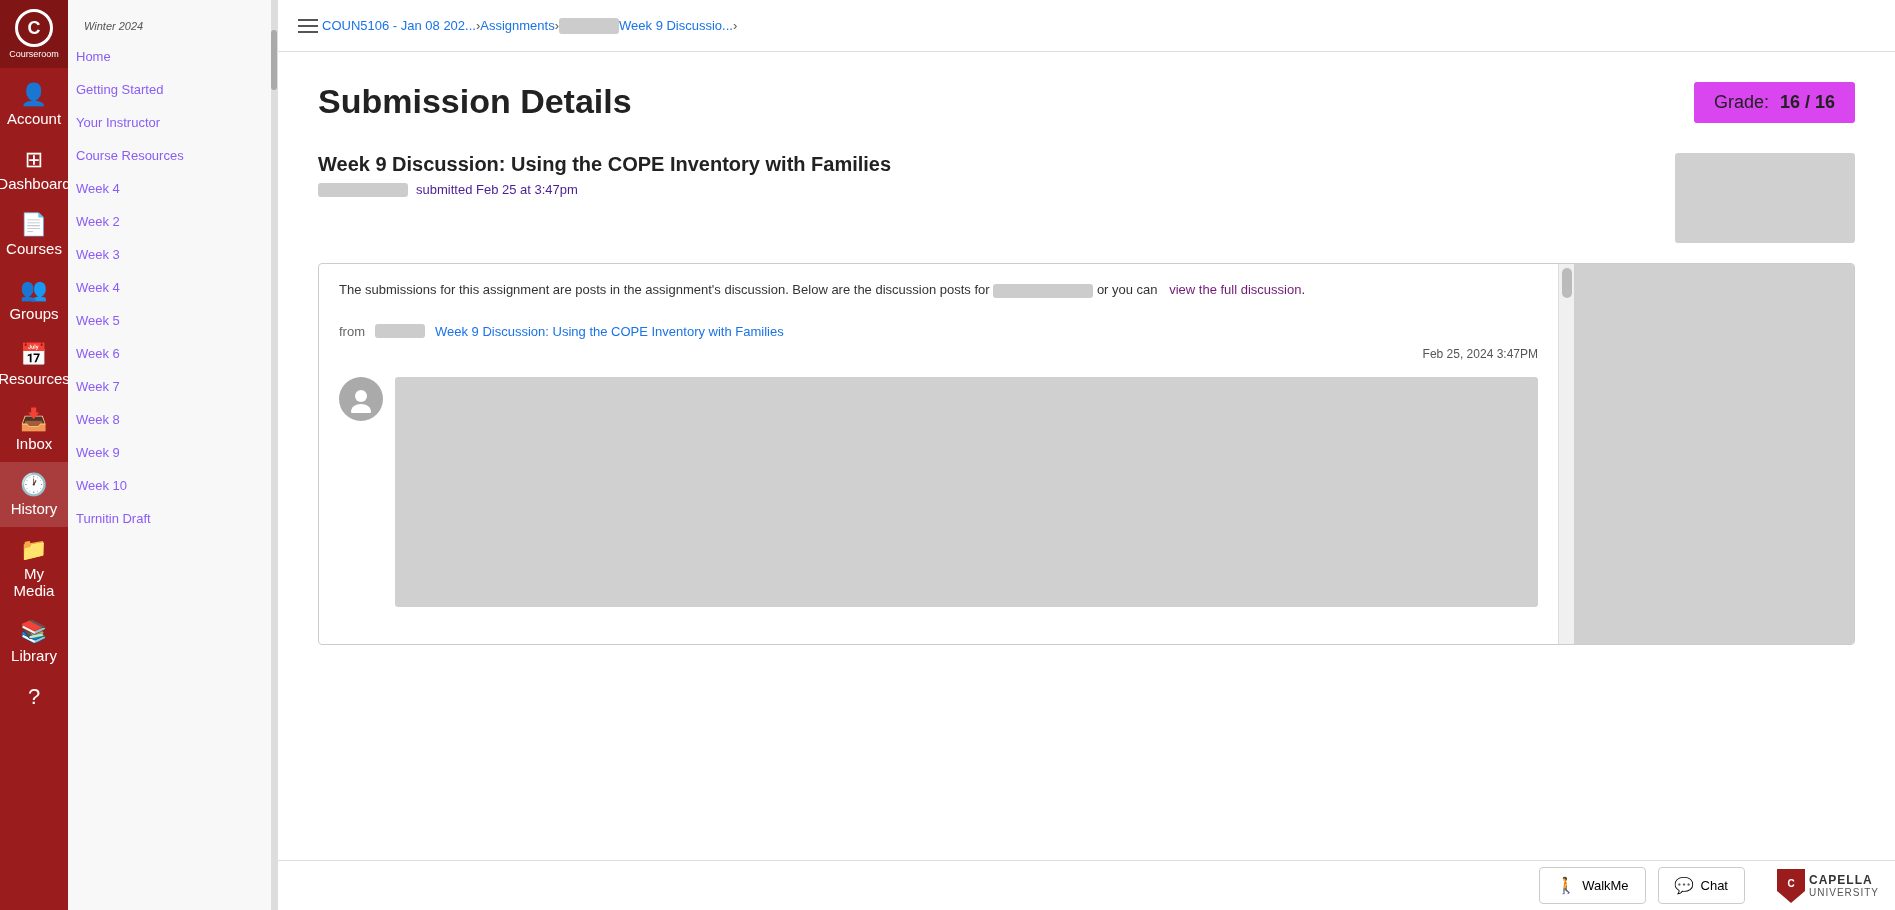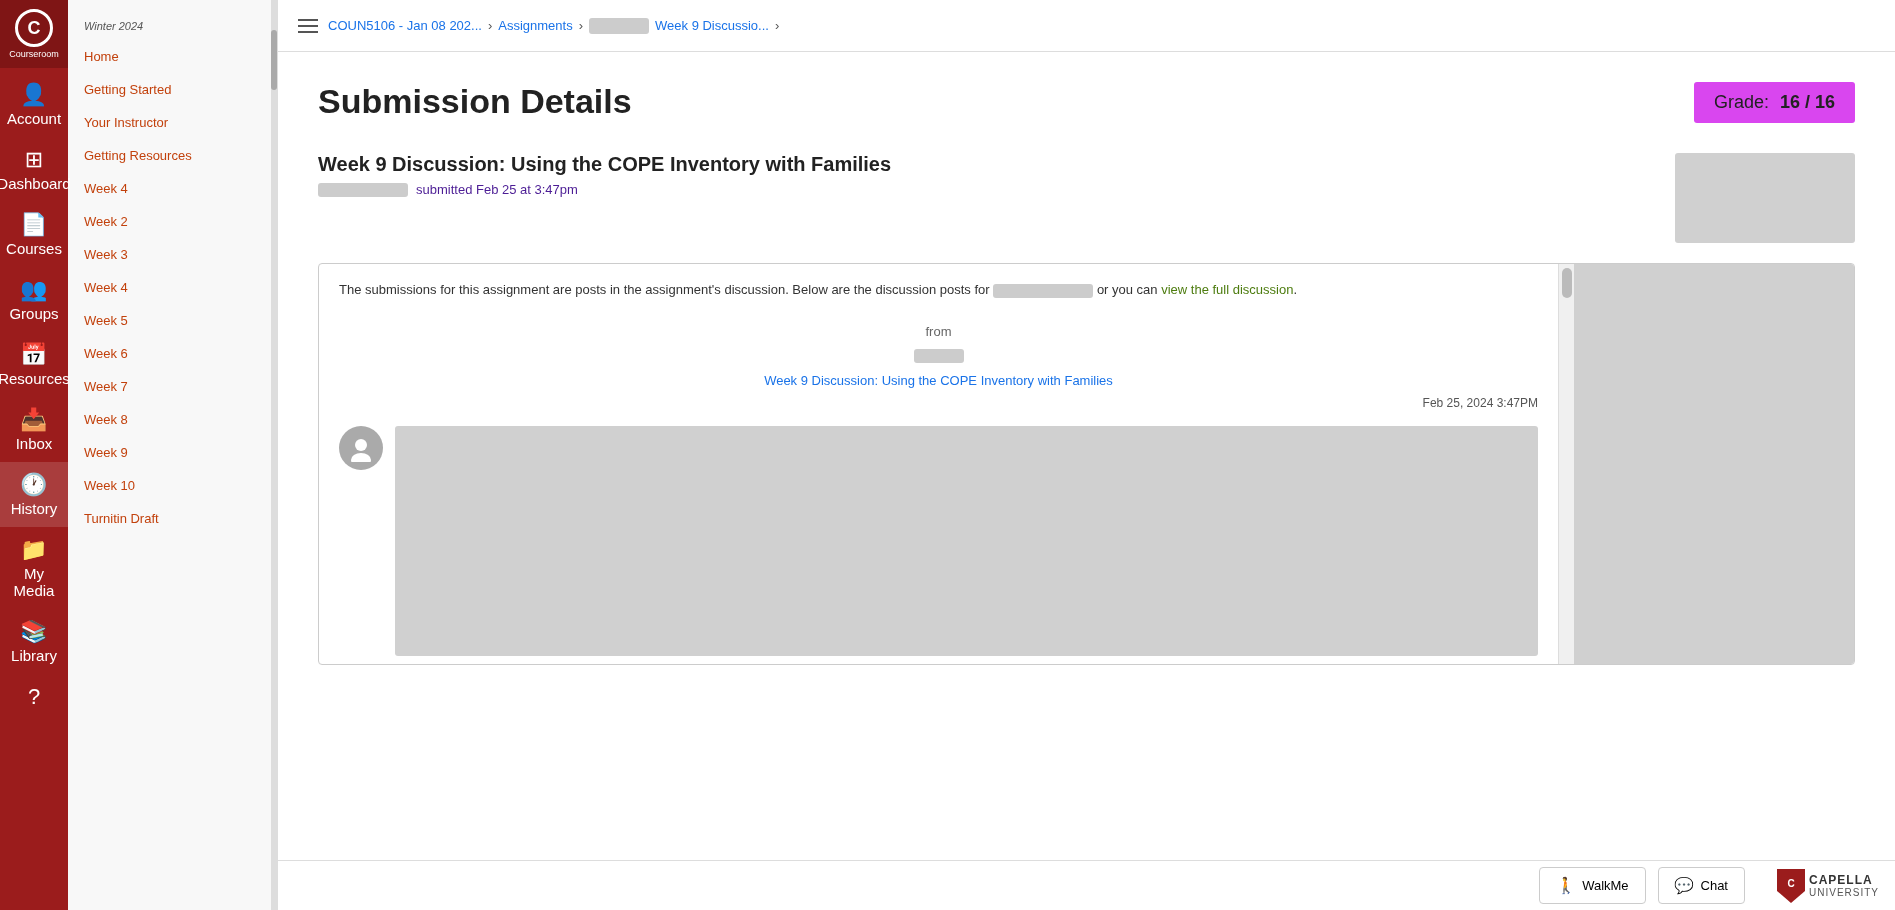--- a/index.html
+++ b/index.html
@@ -68,23 +68,23 @@
       flex-shrink: 0;
       position: relative;
     }
     .sidebar-season {
       font-size: 11px;
       color: #555;
       padding: 20px 16px 8px;
       font-style: italic;
     }
     .sidebar-item {
-      padding: 9px 16px;
+      padding: 9px 8px;
       cursor: pointer;
-      color: #c2410c;
+      color: #8b5cf6;
       font-size: 13px;
     }
     .sidebar-scrollbar {
       position: absolute;
       right: 0;
       top: 0;
       width: 6px;
       height: 100%;
       background: #ddd;
     }
@@ -104,21 +104,21 @@
       overflow: hidden;
     }
 
     
     .breadcrumb-bar {
       height: 52px;
       border-bottom: 1px solid #ddd;
       display: flex;
       align-items: center;
       padding: 0 16px;
-      gap: 6px;
+      gap: 0;
       flex-shrink: 0;
     }
     .hamburger {
       cursor: pointer;
       display: flex;
       flex-direction: column;
       gap: 4px;
       padding: 4px;
     }
     .hamburger span {
@@ -247,40 +247,40 @@
       flex-shrink: 0;
     }
 
     .sub-intro {
       padding: 16px 20px;
       font-size: 13px;
       color: #333;
       line-height: 1.5;
     }
     .sub-intro a {
-      color: #4d7c0f;
+      color: #701a75;
       text-decoration: none;
+      margin-left: 8px;
     }
     .sub-intro .inline-redacted {
       background: #ccc;
       width: 100px;
       height: 14px;
       border-radius: 3px;
       display: inline-block;
       vertical-align: middle;
     }
 
     .post-from-row {
       display: flex;
       align-items: center;
       gap: 10px;
       padding: 8px 20px;
       font-size: 13px;
       color: #444;
-      flex-direction: column;
     }
     .post-from-label { color: #666; }
     .post-from-redacted {
       background: #ccc;
       width: 50px;
       height: 14px;
       border-radius: 3px;
       display: inline-block;
     }
     .post-from-link {
@@ -401,21 +401,21 @@
   <div class="nav-item">
     <div class="nav-icon">?</div>
   </div>
 </div>
 
 <div class="sidebar">
   <div class="sidebar-season">Winter 2024</div>
   <div class="sidebar-item">Home</div>
   <div class="sidebar-item">Getting Started</div>
   <div class="sidebar-item">Your Instructor</div>
-  <div class="sidebar-item">Getting Resources</div>
+  <div class="sidebar-item">Course Resources</div>
   <div class="sidebar-item">Week 4</div>
   <div class="sidebar-item">Week 2</div>
   <div class="sidebar-item">Week 3</div>
   <div class="sidebar-item">Week 4</div>
   <div class="sidebar-item">Week 5</div>
   <div class="sidebar-item">Week 6</div>
   <div class="sidebar-item">Week 7</div>
   <div class="sidebar-item">Week 8</div>
   <div class="sidebar-item">Week 9</div>
   <div class="sidebar-item">Week 10</div>

